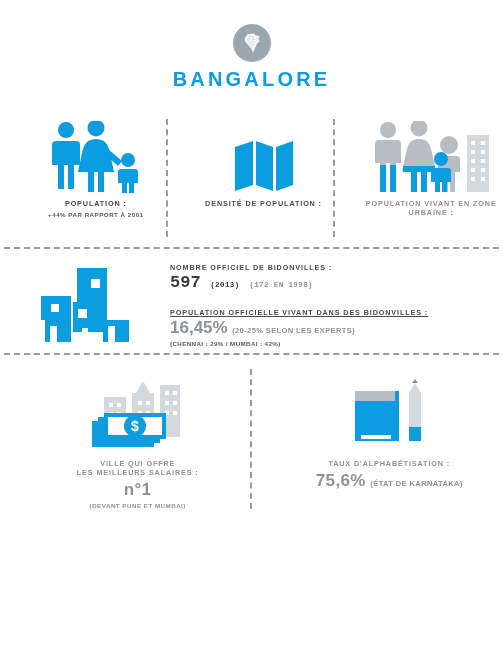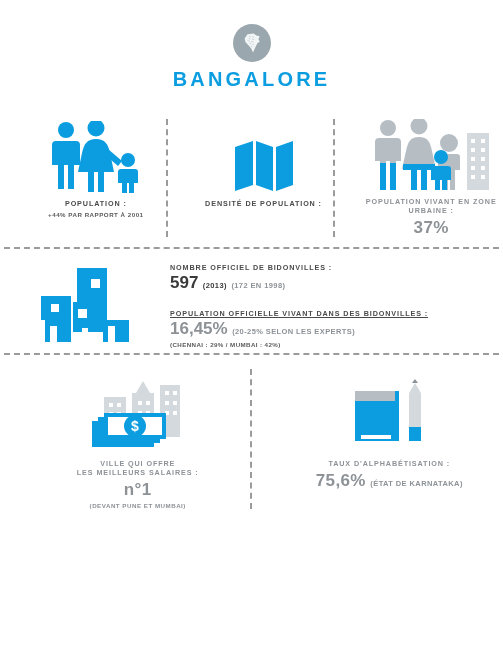--- a/index.html
+++ b/index.html
@@ -183,21 +183,20 @@
               <rect x="110" y="38" width="4" height="4"></rect>
             <rect x="100" y="47" width="4" height="4"></rect>
               <rect x="110" y="47" width="4" height="4"></rect>
             <rect x="100" y="56" width="4" height="4"></rect>
               <rect x="110" y="56" width="4" height="4"></rect>
           </g>
         </svg>
       </div>
       <div class="texts">
         <div class="stat-label" style="color:#8d9297;">POPULATION VIVANT EN ZONE URBAINE :</div>
-        <div class="stat-value grey" style="margin-top:3px;">37%</div>
       </div>
     </div>
   </div>
 
   <div class="dash-line-wrap" style="margin-top:10px;">
     <div class="hdash"></div>
   </div>
 
   <div class="sec2">
     <div class="sec2-icon">
@@ -221,21 +220,21 @@
           <rect x="41" y="43" width="9" height="9"></rect>
           <rect x="14" y="38" width="8" height="8"></rect>
           <rect x="13" y="60" width="7" height="16"></rect>
           <rect x="71" y="60" width="7" height="16"></rect>
           <rect x="45" y="62" width="6" height="14"></rect>
         </g>
       </svg>
     </div>
     <div class="sec2-text">
       <div class="slum-label">NOMBRE OFFICIEL DE BIDONVILLES :</div>
-      <div style="margin-top:1px;">
+      <div style="margin-top:1px;font-family:Liberation Mono, monospace;">
         <span class="slum-value">597</span>
         <span class="inline-small">(2013)</span>
         <span class="inline-small grey">(172 EN 1998)</span>
       </div>
       <div class="slum-label" style="margin-top:16px;text-decoration:underline;">POPULATION OFFICIELLE VIVANT DANS DES BIDONVILLES :</div>
       <div style="margin-top:1px;">
         <span class="slum-value grey">16,45%</span>
         <span class="inline-small grey">(20-25% SELON LES EXPERTS)</span>
       </div>
       <div class="slum-note">(CHENNAI : 29% / MUMBAI : 42%)</div>

